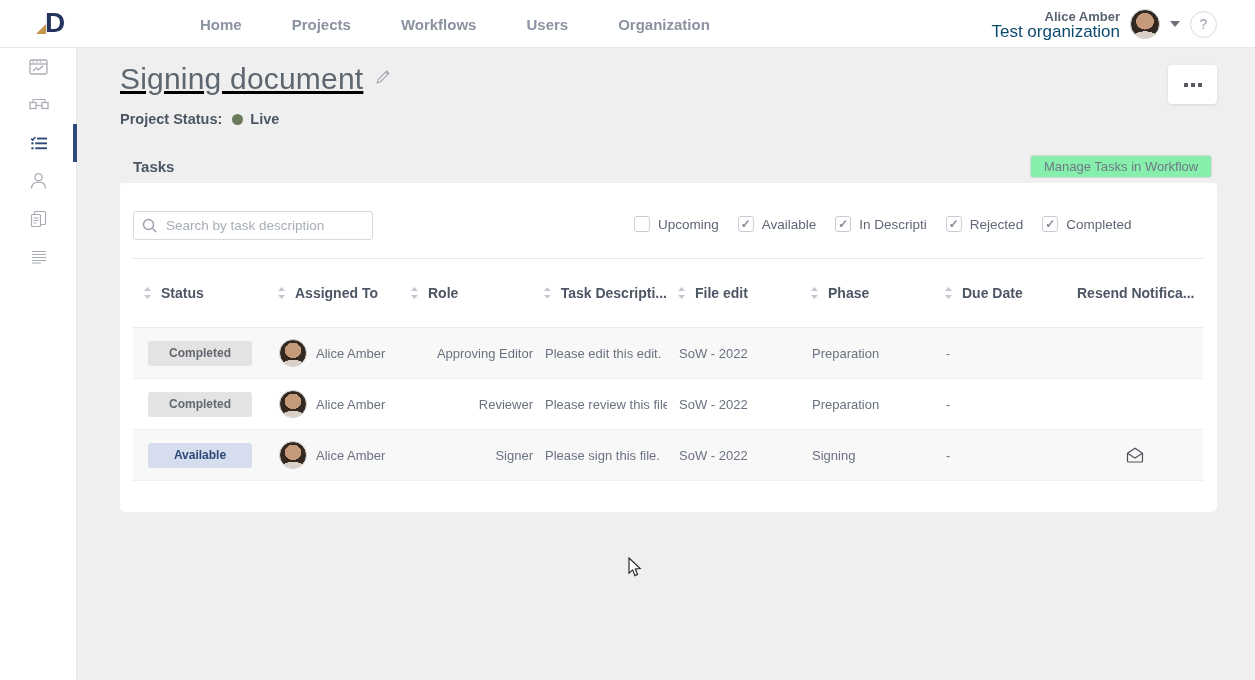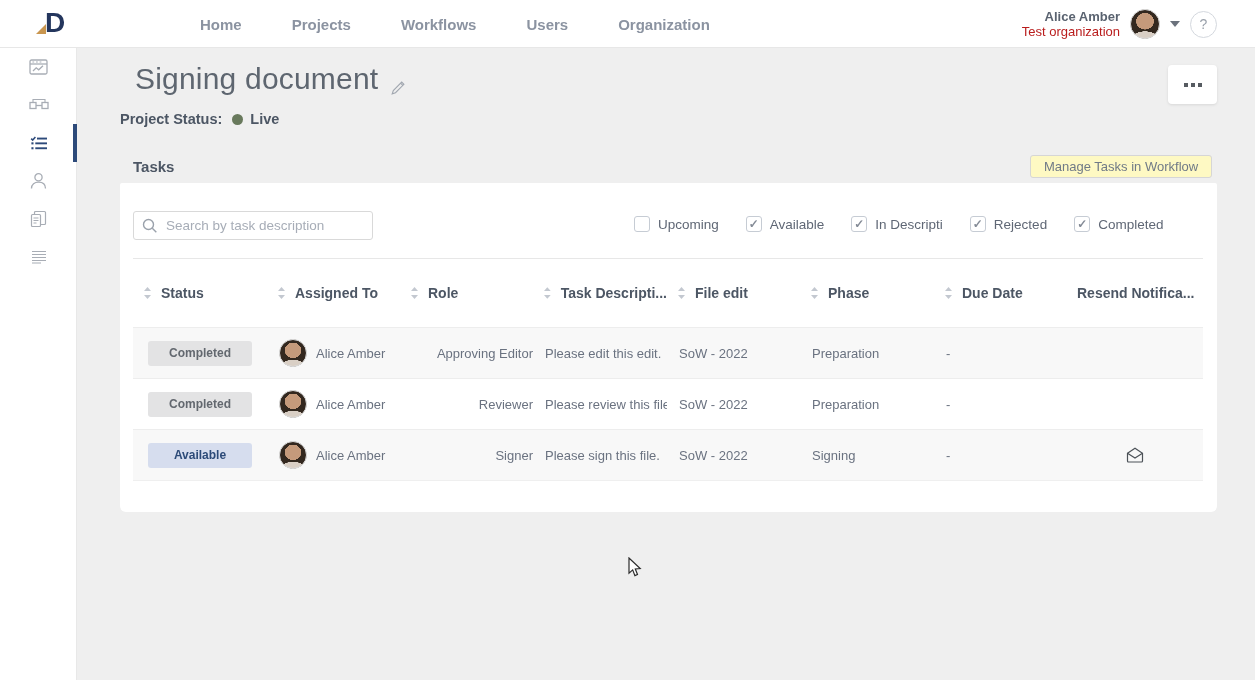--- a/index.html
+++ b/index.html
@@ -10,60 +10,60 @@
   
   .topbar { position:absolute; left:0; top:0; width:1255px; height:48px; background:#fff; border-bottom:1px solid #e7e7e7; z-index:5; }
   .logo { position:absolute; left:36px; top:8px; display:flex; align-items:flex-end; cursor:pointer; }
   .logo-tri { width:0; height:0; border-bottom:10px solid #c9964f; border-left:10px solid transparent; margin-bottom:4px; }
   .logo-d { font-size:28px; font-weight:800; color:#24365d; line-height:30px; margin-left:-1px; }
   .main-nav { position:absolute; left:200px; top:0; height:48px; display:flex; align-items:center; gap:50px; }
   .nav-item { font-size:15px; color:#8b93a1; font-weight:600; cursor:pointer; white-space:nowrap; }
   .user-cluster { position:absolute; right:38px; top:0; height:48px; display:flex; align-items:center; gap:10px; }
   .user-text { text-align:right; line-height:15px; }
   .user-name { font-size:13px; font-weight:700; color:#5a6370; }
-  .user-org { font-size:13px; color:#b91c1c; }
+  .user-org { font-size:17px; color:#0c4a6e; }
   .avatar { border-radius:50%; border:1px solid #ddd;
     background:
       radial-gradient(ellipse 32% 30% at 50% 40%, #c59a7b 98%, rgba(0,0,0,0) 100%),
       radial-gradient(ellipse 48% 26% at 50% 102%, #d9cfc5 98%, rgba(0,0,0,0) 100%),
       #33281f; }
   .avatar-lg { width:30px; height:30px; }
   .chev-down { width:0; height:0; border-left:5px solid transparent; border-right:5px solid transparent; border-top:6px solid #6b727c; cursor:pointer; }
   .help-btn { width:27px; height:27px; border-radius:50%; border:1px solid #d4d8de; color:#9aa1ab; font-size:14px; display:flex; align-items:center; justify-content:center; background:#fff; cursor:pointer; }
 
   
   .sidebar { position:absolute; left:0; top:48px; width:77px; height:632px; background:#fff; border-right:1px solid #e8e8e8; z-index:4; }
   .side-item { width:77px; height:38px; display:flex; align-items:center; justify-content:center; color:#a8adb5; cursor:pointer; position:relative; }
   .side-item.active { color:#2d4a7a; }
   .side-item.active::after { content:""; position:absolute; right:0; top:0; width:4px; height:38px; background:#2d4a7a; }
 
   
   .content { position:absolute; left:77px; top:48px; width:1178px; height:632px; }
-  .page-title-row { position:absolute; left:58px; top:14px; display:flex; align-items:flex-end; gap:12px; }
+  .page-title-row { position:absolute; left:43px; top:14px; display:flex; align-items:flex-start; gap:12px;text-decoration:underline; }
   .page-title { font-size:30px; color:#5e6670; font-weight:400; letter-spacing:.2px; }
   .edit-pencil { cursor:pointer; display:inline-flex; margin-top:6px; }
   .status-row { position:absolute; left:43px; top:63px; display:flex; align-items:center; gap:7px; }
   .status-label { font-size:14.5px; font-weight:700; color:#4c5664; }
   .status-dot { width:11px; height:11px; border-radius:50%; background:#68795c; margin-left:3px; }
   .status-value { font-size:14.5px; font-weight:600; color:#4c5664; }
   .more-btn { position:absolute; left:1091px; top:17px; width:49px; height:39px; background:#fff; border:none; border-radius:4px; box-shadow:0 1px 3px rgba(0,0,0,.10); display:flex; align-items:center; justify-content:center; gap:3px; cursor:pointer; }
   .more-btn i { width:4px; height:4px; background:#565b61; display:block; }
 
   .tasks-head-row { position:absolute; left:0; top:104px; width:1178px; height:30px; }
   .tasks-title { position:absolute; left:56px; top:6px; font-size:15px; font-weight:700; color:#4c5664; }
-  .manage-btn { position:absolute; left:953px; top:3px; height:23px; padding:0 13px; background:#fef9c3; border:1px solid #d6d6d6; border-radius:3px; font-size:13px; color:#707a87; font-family:"Liberation Sans",sans-serif; cursor:pointer; }
+  .manage-btn { position:absolute; left:953px; top:3px; height:23px; padding:0 13px; background:#86efac; border:1px solid #d6d6d6; border-radius:3px; font-size:13px; color:#707a87; font-family:"Liberation Sans",sans-serif; cursor:pointer; }
 
   
   .panel { position:absolute; left:43px; top:135px; width:1097px; height:329px; background:#fff; border-radius:2px 2px 6px 6px; }
   .search-wrap { position:absolute; left:13px; top:28px; width:240px; height:29px; }
   .search-wrap svg { position:absolute; left:9px; top:7px; }
   .search-input { width:240px; height:29px; border:1px solid #d9d9d9; border-radius:3px; padding:0 8px 0 32px; font-size:13.5px; color:#5f6775; font-family:"Liberation Sans",sans-serif; outline:none; }
   .search-input::placeholder { color:#a7adb7; }
   .filter-select { position:absolute; left:293px; top:28px; width:181px; height:29px; border:1px solid #d9d9d9; border-radius:3px; background:#fff; display:flex; align-items:center; justify-content:space-between; padding:0 12px; font-size:13.5px; color:#555e6c; cursor:pointer; }
-  .filters { position:absolute; left:514px; top:33px; display:flex; align-items:center; gap:27px; }
+  .filters { position:absolute; left:514px; top:33px; display:flex; align-items:center; gap:19px; }
   .filter-item { display:flex; align-items:center; gap:8px; cursor:pointer; }
   .cb { width:16px; height:16px; border:1px solid #c6ccd4; border-radius:3px; background:#fff; display:flex; align-items:center; justify-content:center; }
   .cb .tick { display:none; font-size:12px; font-weight:700; color:#848b96; line-height:1; }
   .cb.checked .tick { display:block; }
   .filter-label { font-size:13.5px; color:#5f6775; }
 
   
   .table { position:absolute; left:13px; top:75px; width:1070px; border-top:1px solid #e7e7e7; border-bottom:1px solid #efefef; }
   .thead { display:flex; height:68px; align-items:center; background:#fff; }
   .th { display:flex; align-items:center; gap:9px; padding-left:10px; font-size:14px; font-weight:700; color:#4c5664; overflow:hidden; white-space:nowrap; }

